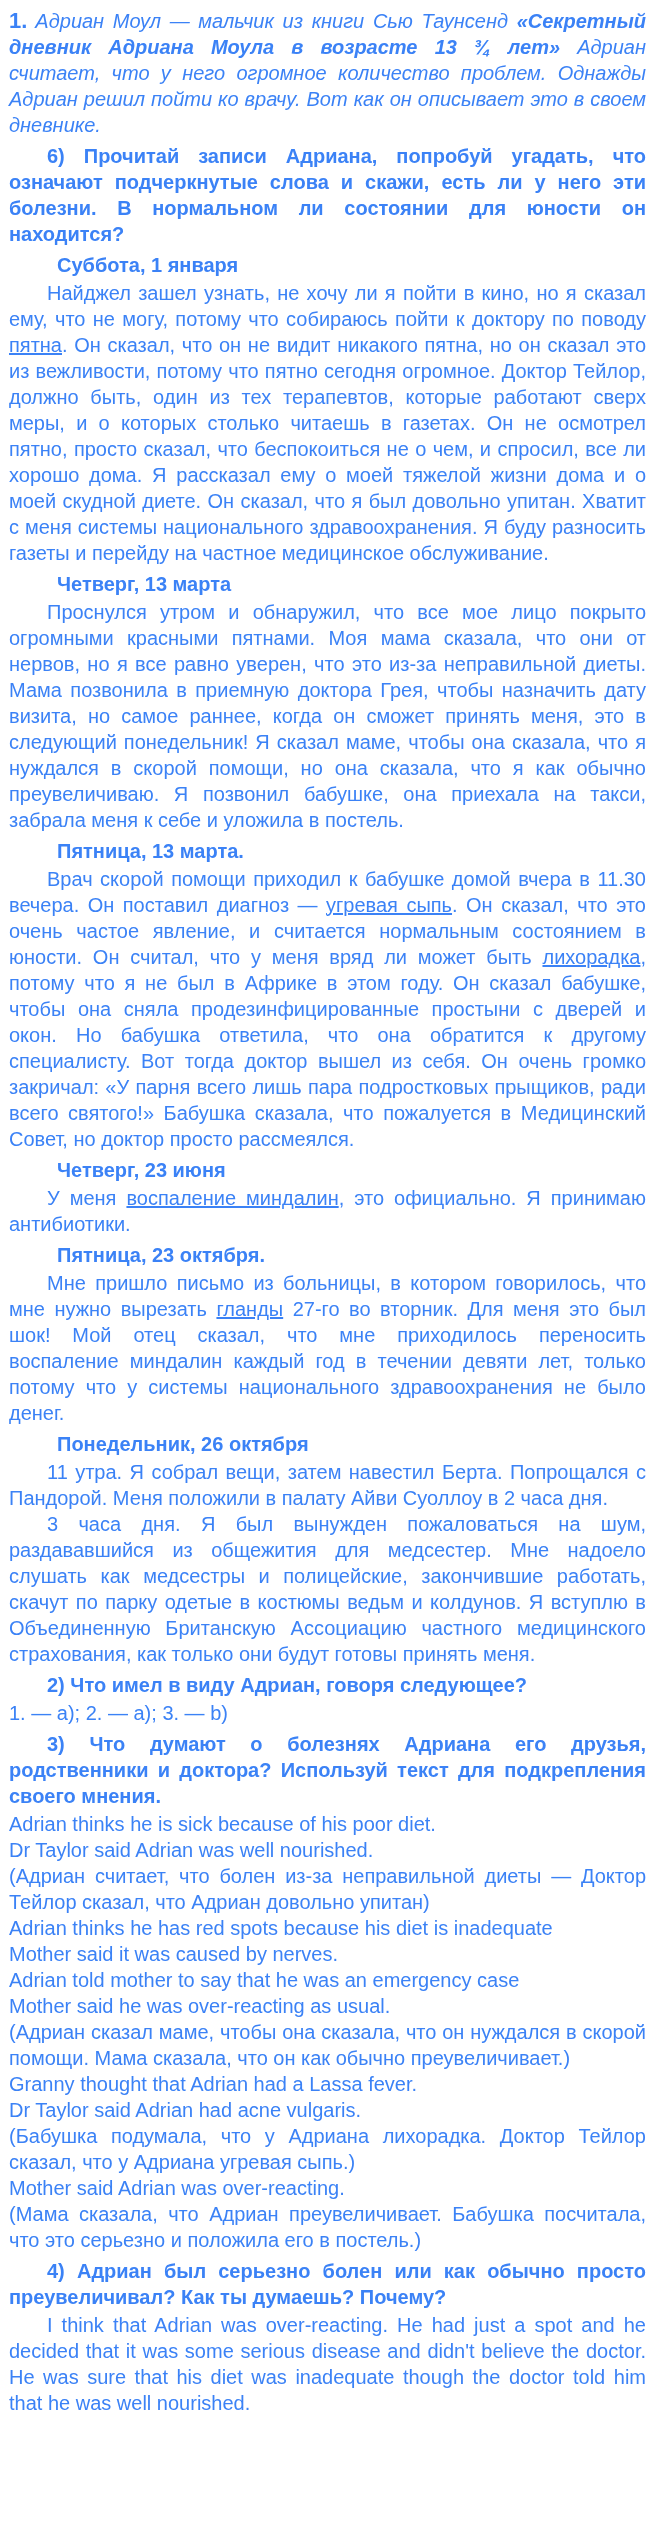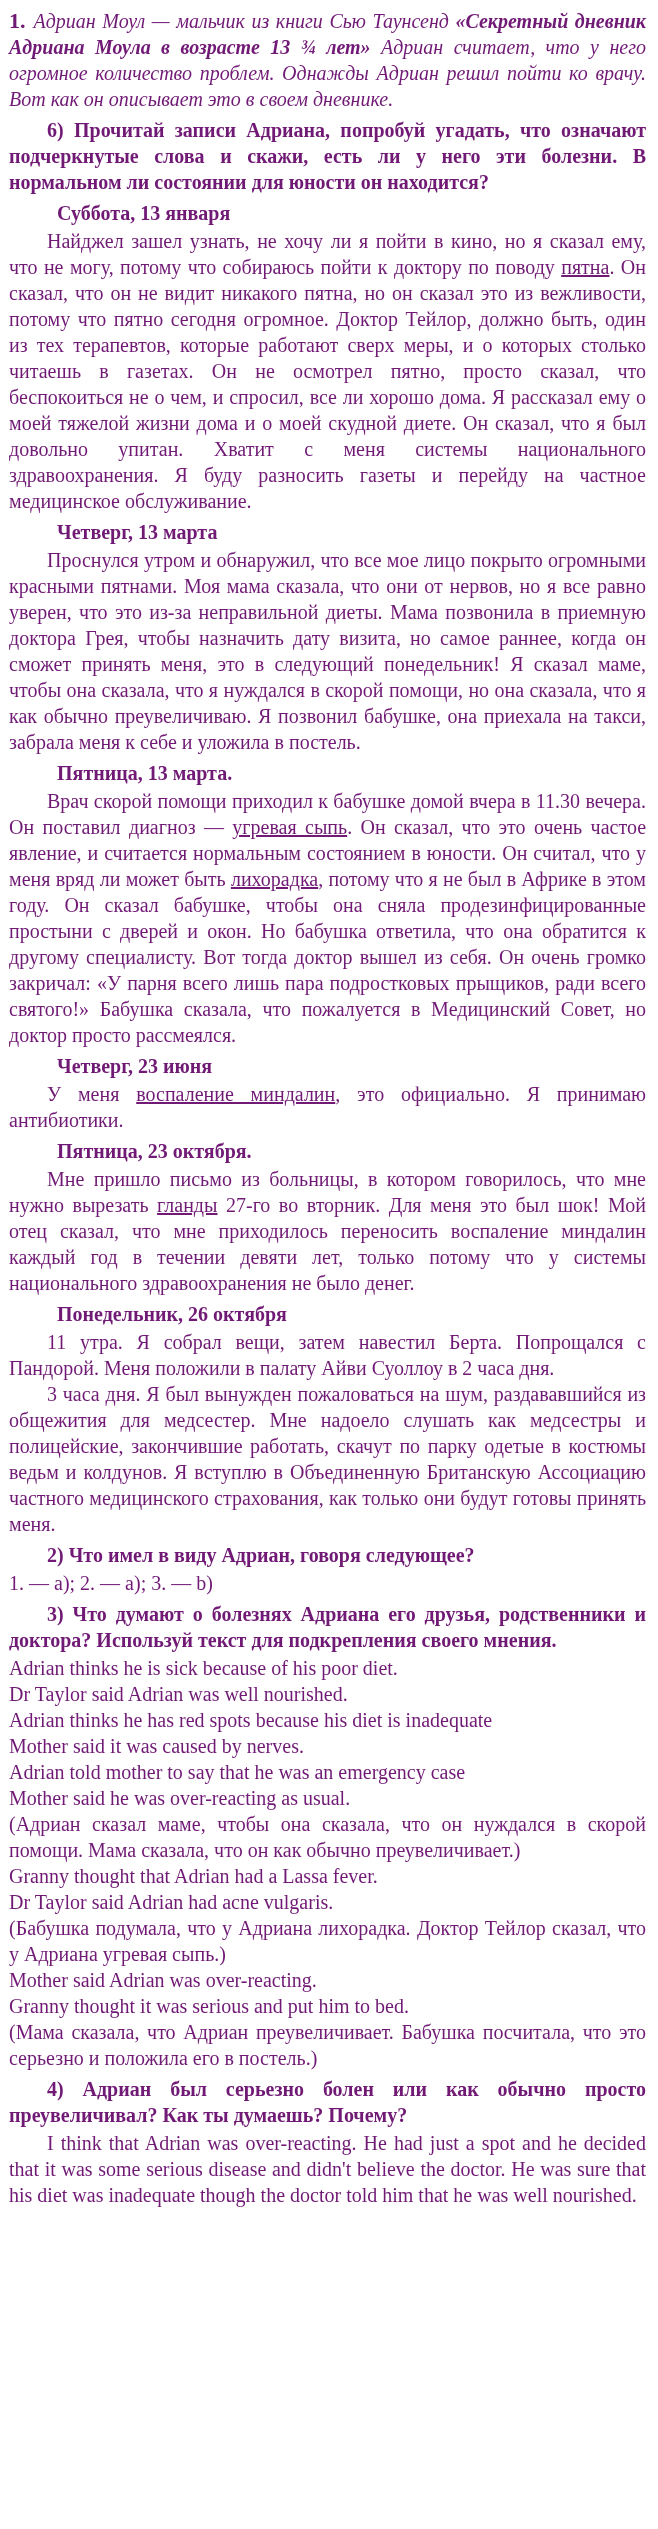--- a/index.html
+++ b/index.html
@@ -5,22 +5,22 @@
   * { box-sizing: border-box; }
   html, body {
     margin: 0;
     padding: 0;
     background: #ffffff;
   }
   .page {
     width: 658px;
     min-height: 2529px;
     background: #ffffff;
-    color: #701a75;
-    font-family: Liberation Serif, serif;
+    color: #3b82f6;
+    font-family: Liberation Sans, sans-serif;
     font-size: 20px;
     line-height: 26px;
     padding: 8px 12px 12px 9px;
   }
   p { margin: 0; }
   .intro {
     text-align: justify;
     font-style: italic;
   }
   .exnum {
@@ -58,21 +58,21 @@
 </style>
 </head>
 <body>
 
 <div class="page">
 
   <p class="intro"><b class="exnum">1.</b><i class="intro-text"><span>Адриан Моул — мальчик из книги Сью Таунсенд </span><span class="b">«Секретный дневник Адриана Моула в возрасте 13 ¾ лет»</span><span> Адриан считает, что у него огромное количество проблем. Однажды Адриан решил пойти ко врачу. Вот как он описывает это в своем дневнике.</span></i></p>
 
   <p class="task-heading">6) Прочитай записи Адриана, попробуй угадать, что означают подчеркнутые слова и скажи, есть ли у него эти болезни. В нормальном ли состоянии для юности он находится?</p>
 
-  <p class="date-heading">Суббота, 13 января</p>
+  <p class="date-heading">Суббота, 1 января</p>
   <p class="para"><span>Найджел зашел узнать, не хочу ли я пойти в кино, но я сказал ему, что не могу, потому что собираюсь пойти к доктору по поводу </span><span class="u">пятна</span><span>. Он сказал, что он не видит никакого пятна, но он сказал это из вежливости, потому что пятно сегодня огромное. Доктор Тейлор, должно быть, один из тех терапевтов, которые работают сверх меры, и о которых столько читаешь в газетах. Он не осмотрел пятно, просто сказал, что беспокоиться не о чем, и спросил, все ли хорошо дома. Я рассказал ему о моей тяжелой жизни дома и о моей скудной диете. Он сказал, что я был довольно упитан. Хватит с меня системы национального здравоохранения. Я буду разносить газеты и перейду на частное медицинское обслуживание.</span></p>
 
   <p class="date-heading">Четверг, 13 марта</p>
   <p class="para"><span>Проснулся утром и обнаружил, что все мое лицо покрыто огромными красными пятнами. Моя мама сказала, что они от нервов, но я все равно уверен, что это из-за неправильной диеты. Мама позвонила в приемную доктора Грея, чтобы назначить дату визита, но самое раннее, когда он сможет принять меня, это в следующий понедельник! Я сказал маме, чтобы она сказала, что я нуждался в скорой помощи, но она сказала, что я как обычно преувеличиваю. Я позвонил бабушке, она приехала на такси, забрала меня к себе и уложила в постель.</span></p>
 
   <p class="date-heading">Пятница, 13 марта.</p>
   <p class="para"><span>Врач скорой помощи приходил к бабушке домой вчера в 11.30 вечера. Он поставил диагноз — </span><span class="u">угревая сыпь</span><span>. Он сказал, что это очень частое явление, и считается нормальным состоянием в юности. Он считал, что у меня вряд ли может быть </span><span class="u">лихорадка</span><span>, потому что я не был в Африке в этом году. Он сказал бабушке, чтобы она сняла продезинфицированные простыни с дверей и окон. Но бабушка ответила, что она обратится к другому специалисту. Вот тогда доктор вышел из себя. Он очень громко закричал: «У парня всего лишь пара подростковых прыщиков, ради всего святого!» Бабушка сказала, что пожалуется в Медицинский Совет, но доктор просто рассмеялся.</span></p>
 
   <p class="date-heading">Четверг, 23 июня</p>
   <p class="para"><span>У меня </span><span class="u">воспаление миндалин</span><span>, это официально. Я принимаю антибиотики.</span></p>
@@ -84,28 +84,28 @@
   <p class="para"><span>11 утра. Я собрал вещи, затем навестил Берта. Попрощался с Пандорой. Меня положили в палату Айви Суоллоу в 2 часа дня.</span></p>
 
   <p class="para"><span>3 часа дня. Я был вынужден пожаловаться на шум, раздававшийся из общежития для медсестер. Мне надоело слушать как медсестры и полицейские, закончившие работать, скачут по парку одетые в костюмы ведьм и колдунов. Я вступлю в Объединенную Британскую Ассоциацию частного медицинского страхования, как только они будут готовы принять меня.</span></p>
 
   <p class="task-heading">2) Что имел в виду Адриан, говоря следующее?</p>
   <p class="plain">1. — a); 2. — a); 3. — b)</p>
 
   <p class="task-heading">3) Что думают о болезнях Адриана его друзья, родственники и доктора? Используй текст для подкрепления своего мнения.</p>
   <p class="plain">Adrian thinks he is sick because of his poor diet.</p>
   <p class="plain">Dr Taylor said Adrian was well nourished.</p>
+  <p class="plain">(Адриан считает, что болен из-за неправильной диеты — Доктор Тейлор сказал, что Адриан довольно упитан)</p>
   <p class="plain">Adrian thinks he has red spots because his diet is inadequate</p>
   <p class="plain">Mother said it was caused by nerves.</p>
   <p class="plain">Adrian told mother to say that he was an emergency case</p>
   <p class="plain">Mother said he was over-reacting as usual.</p>
   <p class="plain">(Адриан сказал маме, чтобы она сказала, что он нуждался в скорой помощи. Мама сказала, что он как обычно преувеличивает.)</p>
   <p class="plain">Granny thought that Adrian had a Lassa fever.</p>
   <p class="plain">Dr Taylor said Adrian had acne vulgaris.</p>
   <p class="plain">(Бабушка подумала, что у Адриана лихорадка. Доктор Тейлор сказал, что у Адриана угревая сыпь.)</p>
   <p class="plain">Mother said Adrian was over-reacting.</p>
-  <p class="plain">Granny thought it was serious and put him to bed.</p>
   <p class="plain">(Мама сказала, что Адриан преувеличивает. Бабушка посчитала, что это серьезно и положила его в постель.)</p>
 
   <p class="task-heading">4) Адриан был серьезно болен или как обычно просто преувеличивал? Как ты думаешь? Почему?</p>
   <p class="para answer-en">I think that Adrian was over-reacting. He had just a spot and he decided that it was some serious disease and didn't believe the doctor. He was sure that his diet was inadequate though the doctor told him that he was well nourished.</p>
 
 </div>
 
 </body></html>

